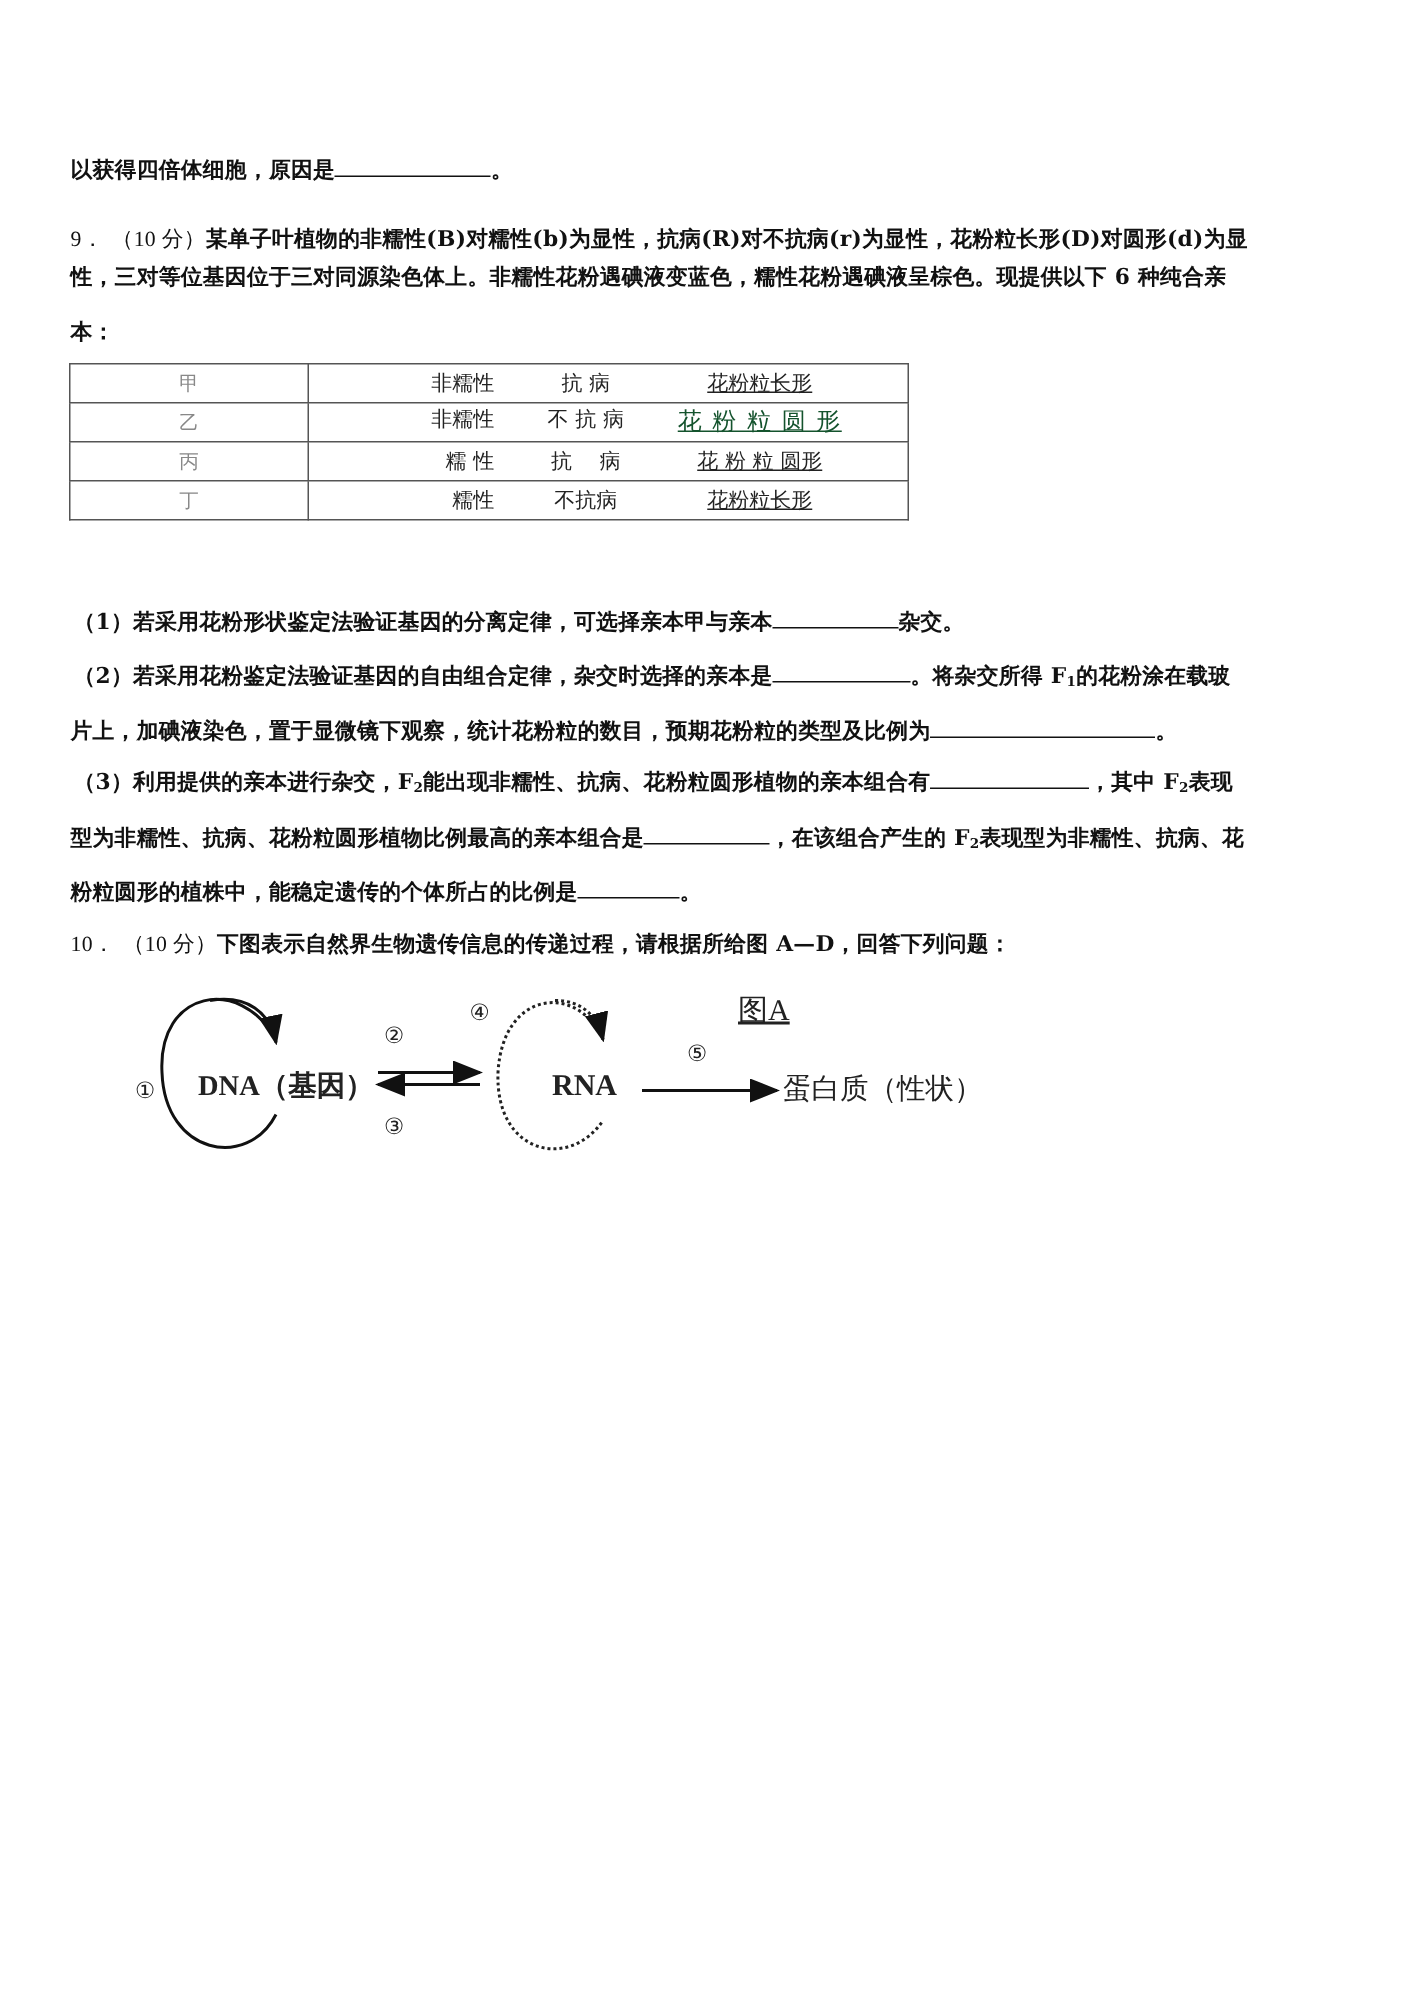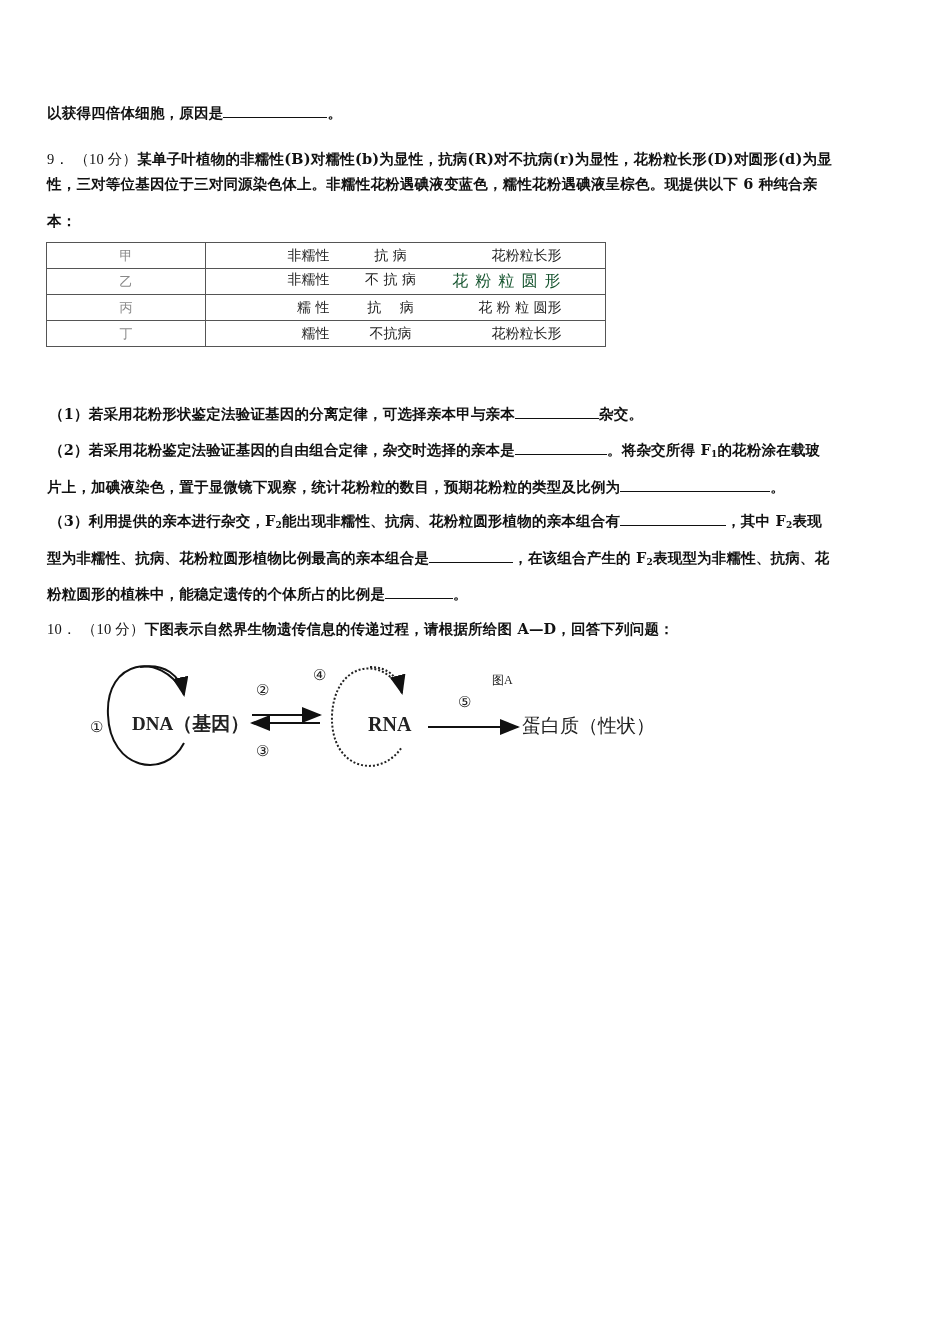--- a/index.html
+++ b/index.html
@@ -22,21 +22,21 @@
     font-size: 14px; color: #222;
   }
   table.data td {
     border: 1.3px solid #555; height: 25px; padding: 0; text-align: center;
   }
   table.data td.c1 { width: 158px; }
   table.data td.parent { color: #888; font-size: 13px; }
   .traits { display: flex; justify-content: center; gap: 16px; }
   .t1 { display:inline-block; width: 80px; text-align: right; }
   .t2 { display:inline-block; width: 90px; text-align: center; }
-  .t3 { display:inline-block; width: 110px; text-align: right; }
+  .t3 { display:inline-block; width: 110px; text-align: center; text-decoration: underline; }
   .faint { color: #14532d; font-size: 16px; letter-spacing: 1px; }
 
   .diagram { position: absolute; left: 80px; top: 655px; width: 620px; height: 130px; }
   .diagram .lbl { position: absolute; font-family: "Liberation Serif", serif; color: #222; }
   .circ { font-size: 15px; font-family: "DejaVu Sans", sans-serif; }
 </style>
 </head>
 <body>
 
 <div class="line" style="top:103px;">
@@ -141,15 +141,15 @@
 
     <line x1="348" y1="72" x2="438" y2="72" stroke="#111" stroke-width="2" marker-end="url(#ah)"></line>
   </svg>
   <span class="lbl circ" style="left:10px; top:63px;">①</span>
   <span class="lbl" style="left:52px; top:56px; font-size:19px; font-weight:bold;">DNA（基因）</span>
   <span class="lbl circ" style="left:176px; top:26px;">②</span>
   <span class="lbl circ" style="left:176px; top:87px;">③</span>
   <span class="lbl circ" style="left:233px; top:11px;">④</span>
   <span class="lbl" style="left:288px; top:58px; font-size:20px; font-weight:bold;">RNA</span>
   <span class="lbl circ" style="left:378px; top:38px;">⑤</span>
-  <span class="lbl" style="left:412px; top:17px; font-size:12px;">图A</span>
+  <span class="lbl" style="left:412px; top:5px; font-size:20px;text-decoration:underline;">图A</span>
   <span class="lbl" style="left:442px; top:58px; font-size:19px; font-weight:normal;">蛋白质（性状）</span>
 </div>
 
 </body></html>

